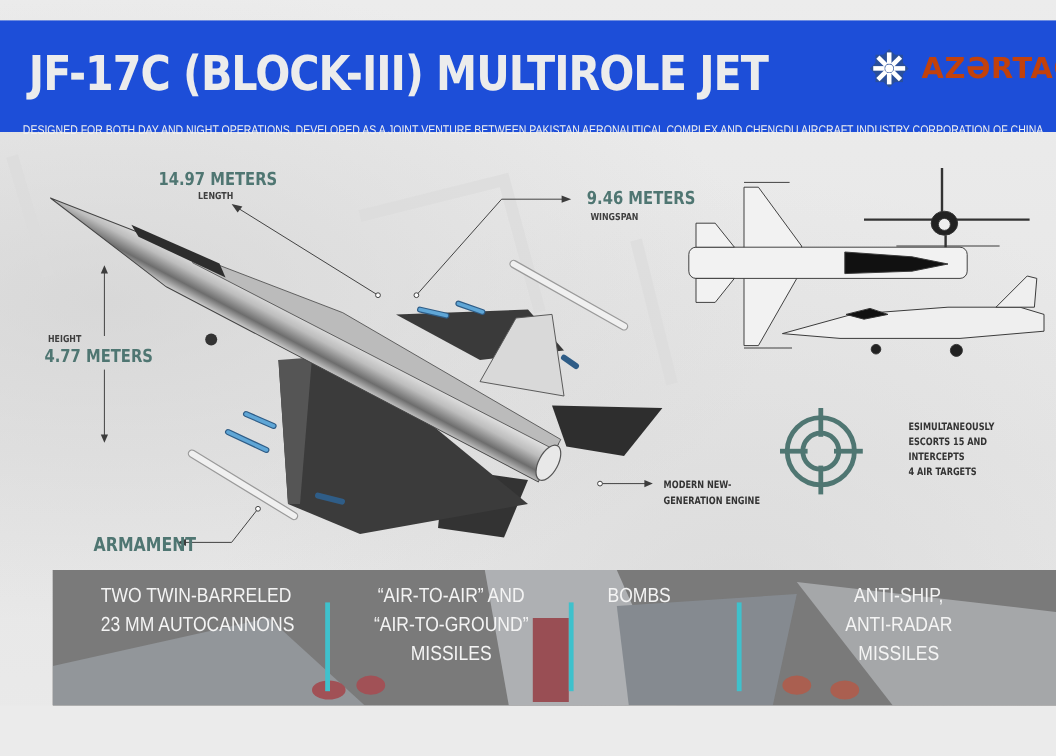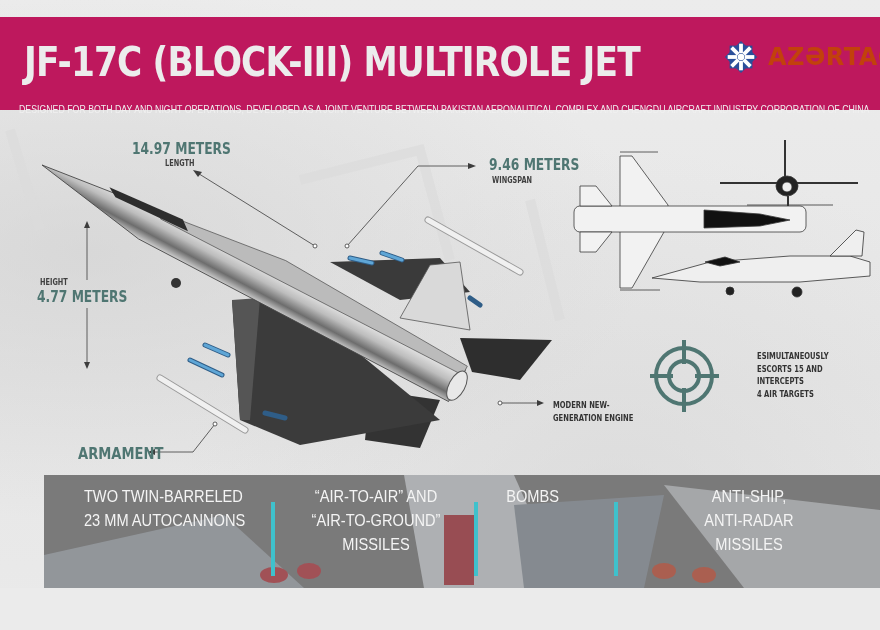--- a/index.html
+++ b/index.html
@@ -11,21 +11,21 @@
     }
     .bg-wash {
       position: absolute; left: 0; top: 0; width: 880px; height: 630px;
       background:
         radial-gradient(ellipse at 10% 40%, rgba(200,200,200,0.5), transparent 50%),
         radial-gradient(ellipse at 70% 80%, rgba(210,210,210,0.5), transparent 50%),
         linear-gradient(180deg, #ececec 0%, #e6e6e6 60%, #eaeaea 100%);
     }
     .header {
       position: absolute; left: 0; top: 17px; width: 880px; height: 93px;
-      background: #be185d;
+      background: #1d4ed8;
     }
     .title {
       position: absolute; left: 24px; top: 22px;
       font-family: "DejaVu Sans", sans-serif;
       font-weight: bold; font-size: 40px; letter-spacing: -1px;
       color: #ececec; transform: scaleX(0.86); transform-origin: left top;
       white-space: nowrap;
     }
     .subtitle {
       position: absolute; left: 19px; top: 86px;

